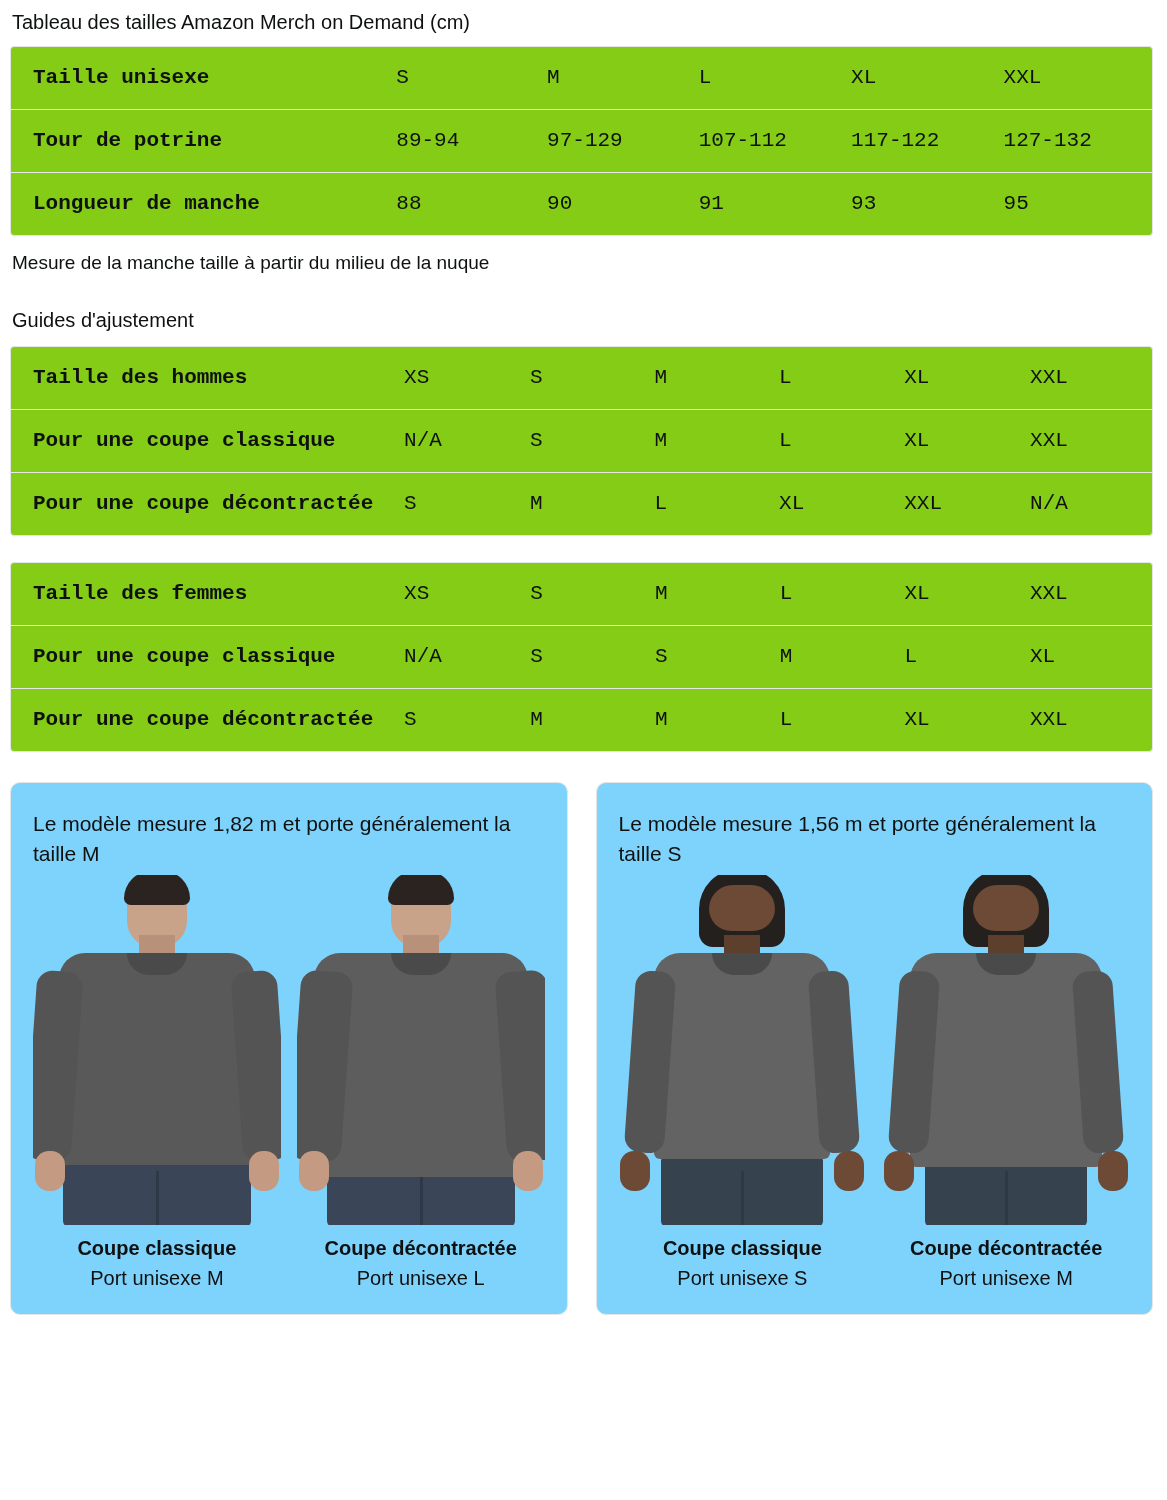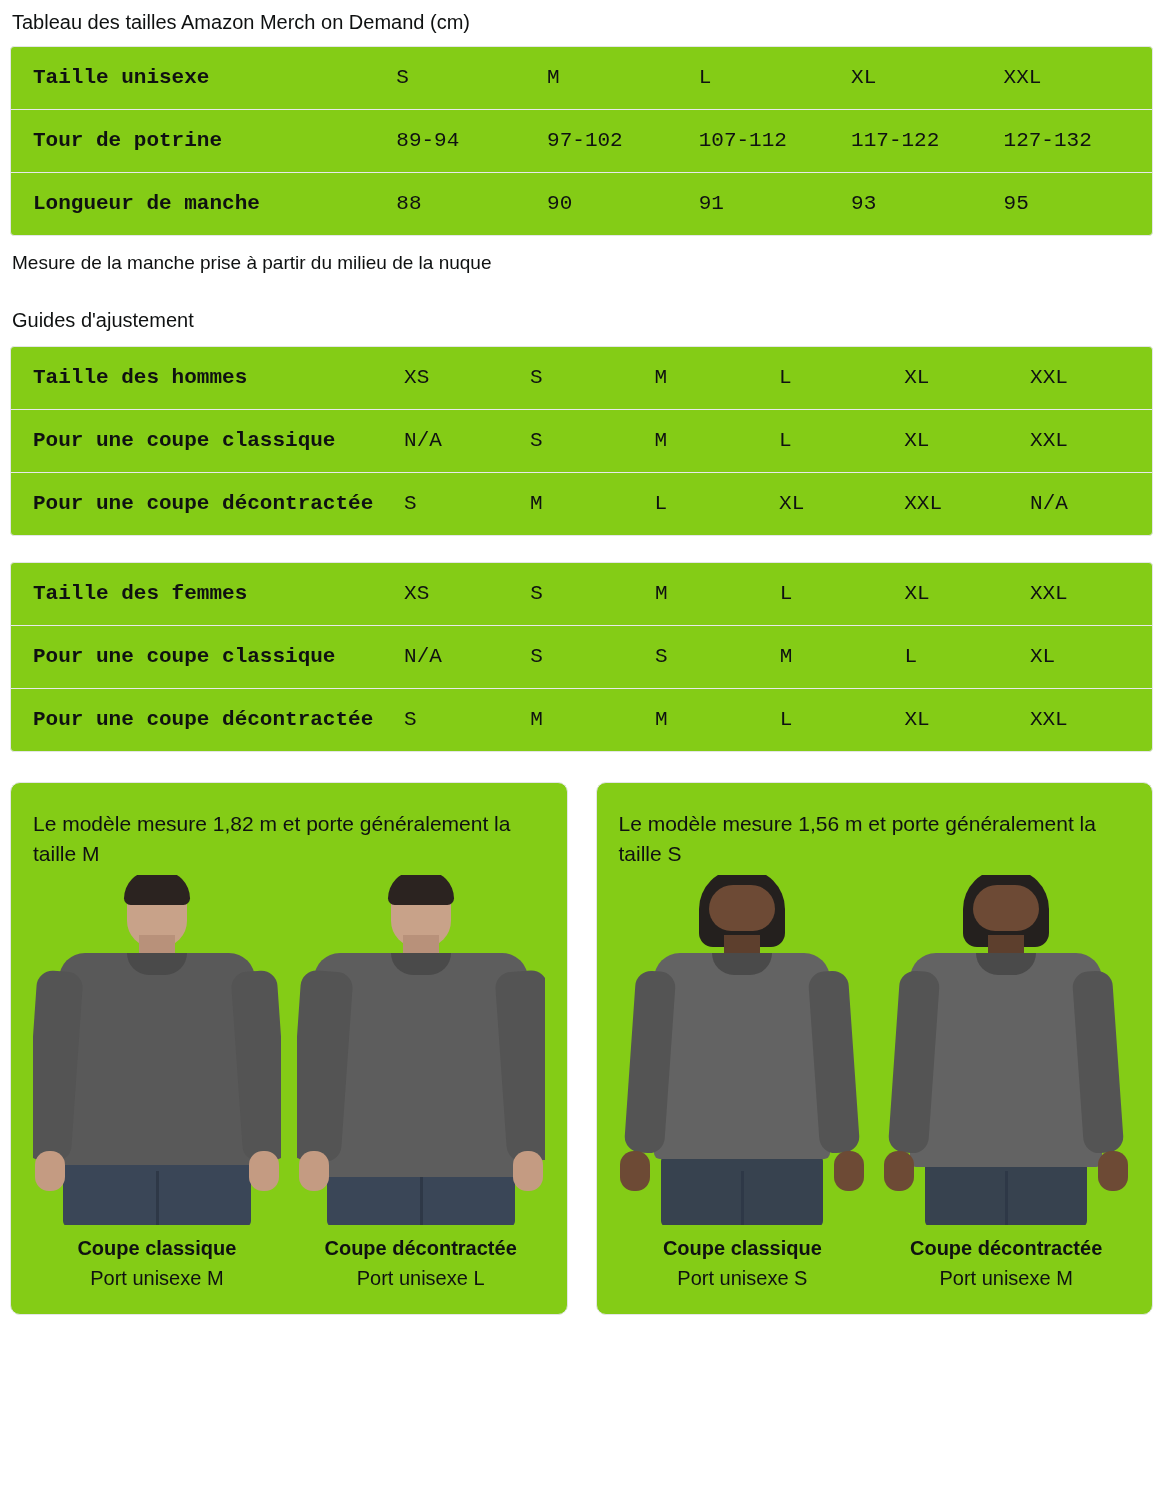--- a/index.html
+++ b/index.html
@@ -73,21 +73,21 @@
   .models-row {
     display: flex;
     gap: 28px;
     margin-top: 30px;
   }
   .model-card {
     flex: 1 1 0;
     border: 1px solid #e3e6e6;
     border-radius: 10px;
     padding: 26px 22px 22px 22px;
-    background: #84cc16;
+    background: #7dd3fc;
   }
   .model-card .model-caption {
     font-size: 21px;
     line-height: 30px;
     color: #0f1111;
     margin-bottom: 6px;
   }
   .pair {
     display: flex;
     gap: 16px;
@@ -250,37 +250,37 @@
         <td class="rowhead">Taille unisexe</td>
         <td class="val">S</td>
         <td class="val">M</td>
         <td class="val">L</td>
         <td class="val">XL</td>
         <td class="val">XXL</td>
       </tr>
       <tr>
         <td class="rowhead">Tour de potrine</td>
         <td class="val">89-94</td>
-        <td class="val">97-102</td>
+        <td class="val">97-129</td>
         <td class="val">107-112</td>
         <td class="val">117-122</td>
         <td class="val">127-132</td>
       </tr>
       <tr>
         <td class="rowhead">Longueur de manche</td>
         <td class="val">88</td>
         <td class="val">90</td>
         <td class="val">91</td>
         <td class="val">93</td>
         <td class="val">95</td>
       </tr>
     </tbody>
   </table>
 
-  <div class="note">Mesure de la manche prise à partir du milieu de la nuque</div>
+  <div class="note">Mesure de la manche taille à partir du milieu de la nuque</div>
 
   <div class="section-title">Guides d'ajustement</div>
 
   <table class="size-table t2">
     <tbody>
       <tr>
         <td class="rowhead">Taille des hommes</td>
         <td class="val">XS</td>
         <td class="val">S</td>
         <td class="val">M</td>

